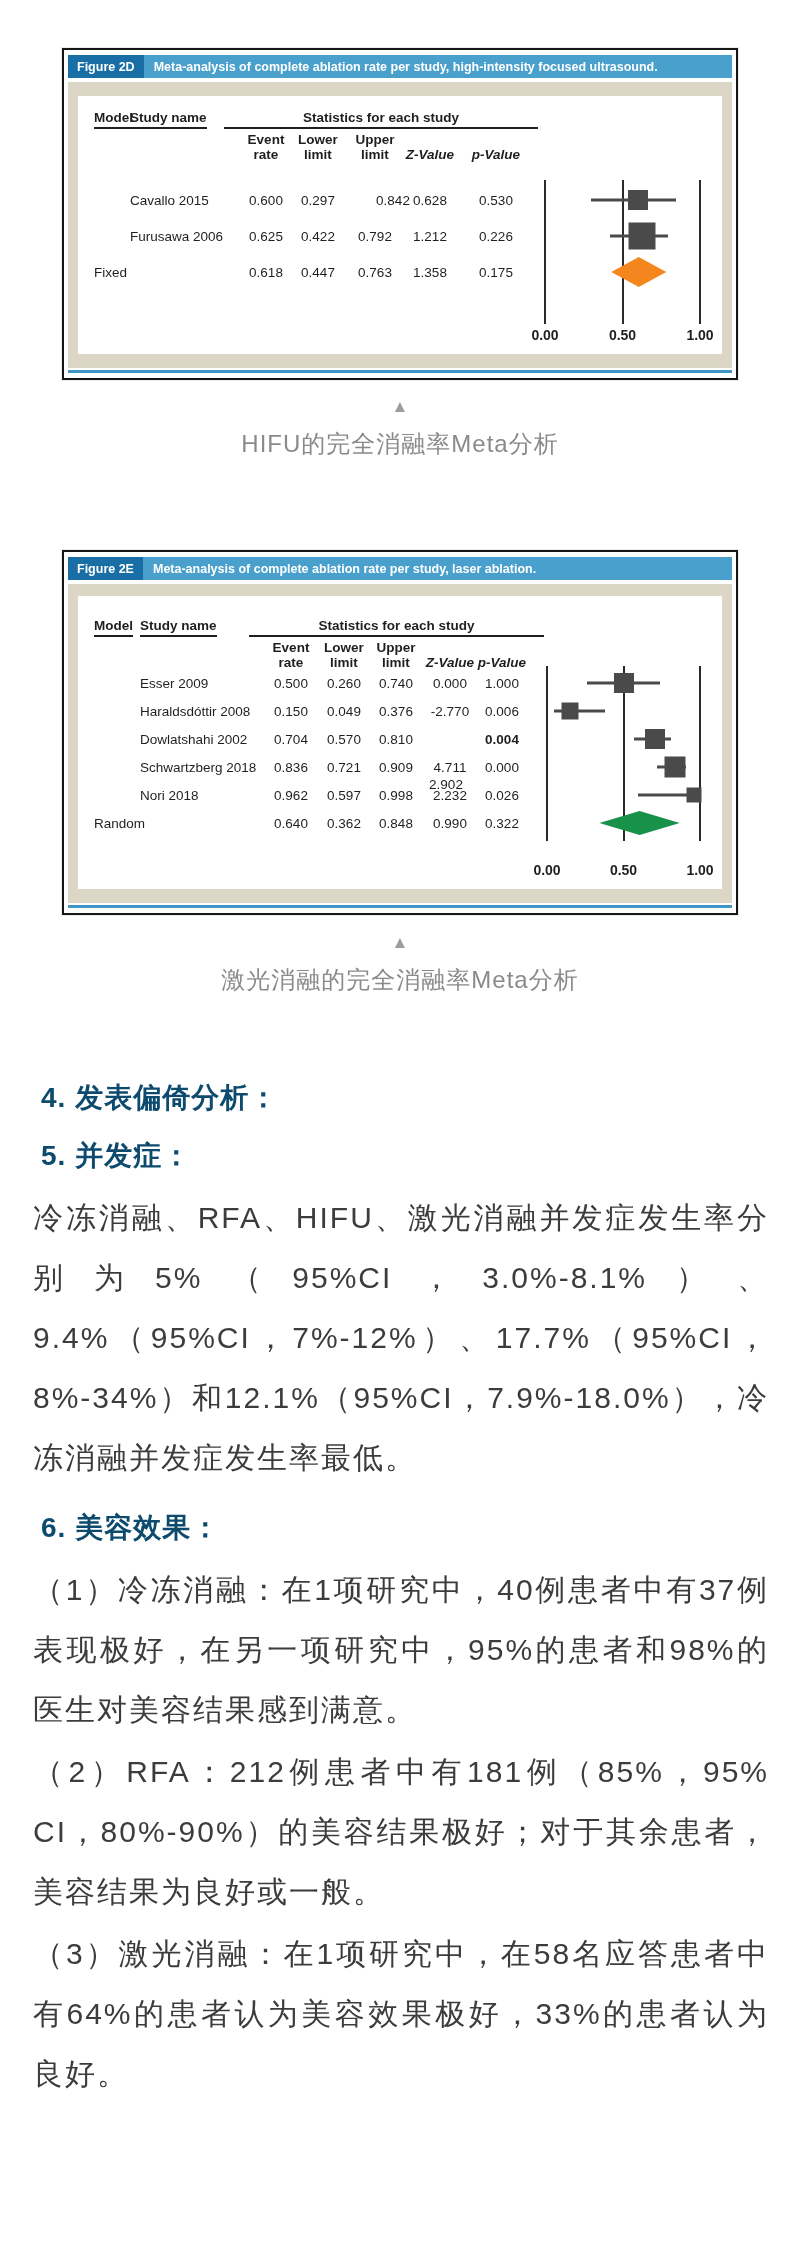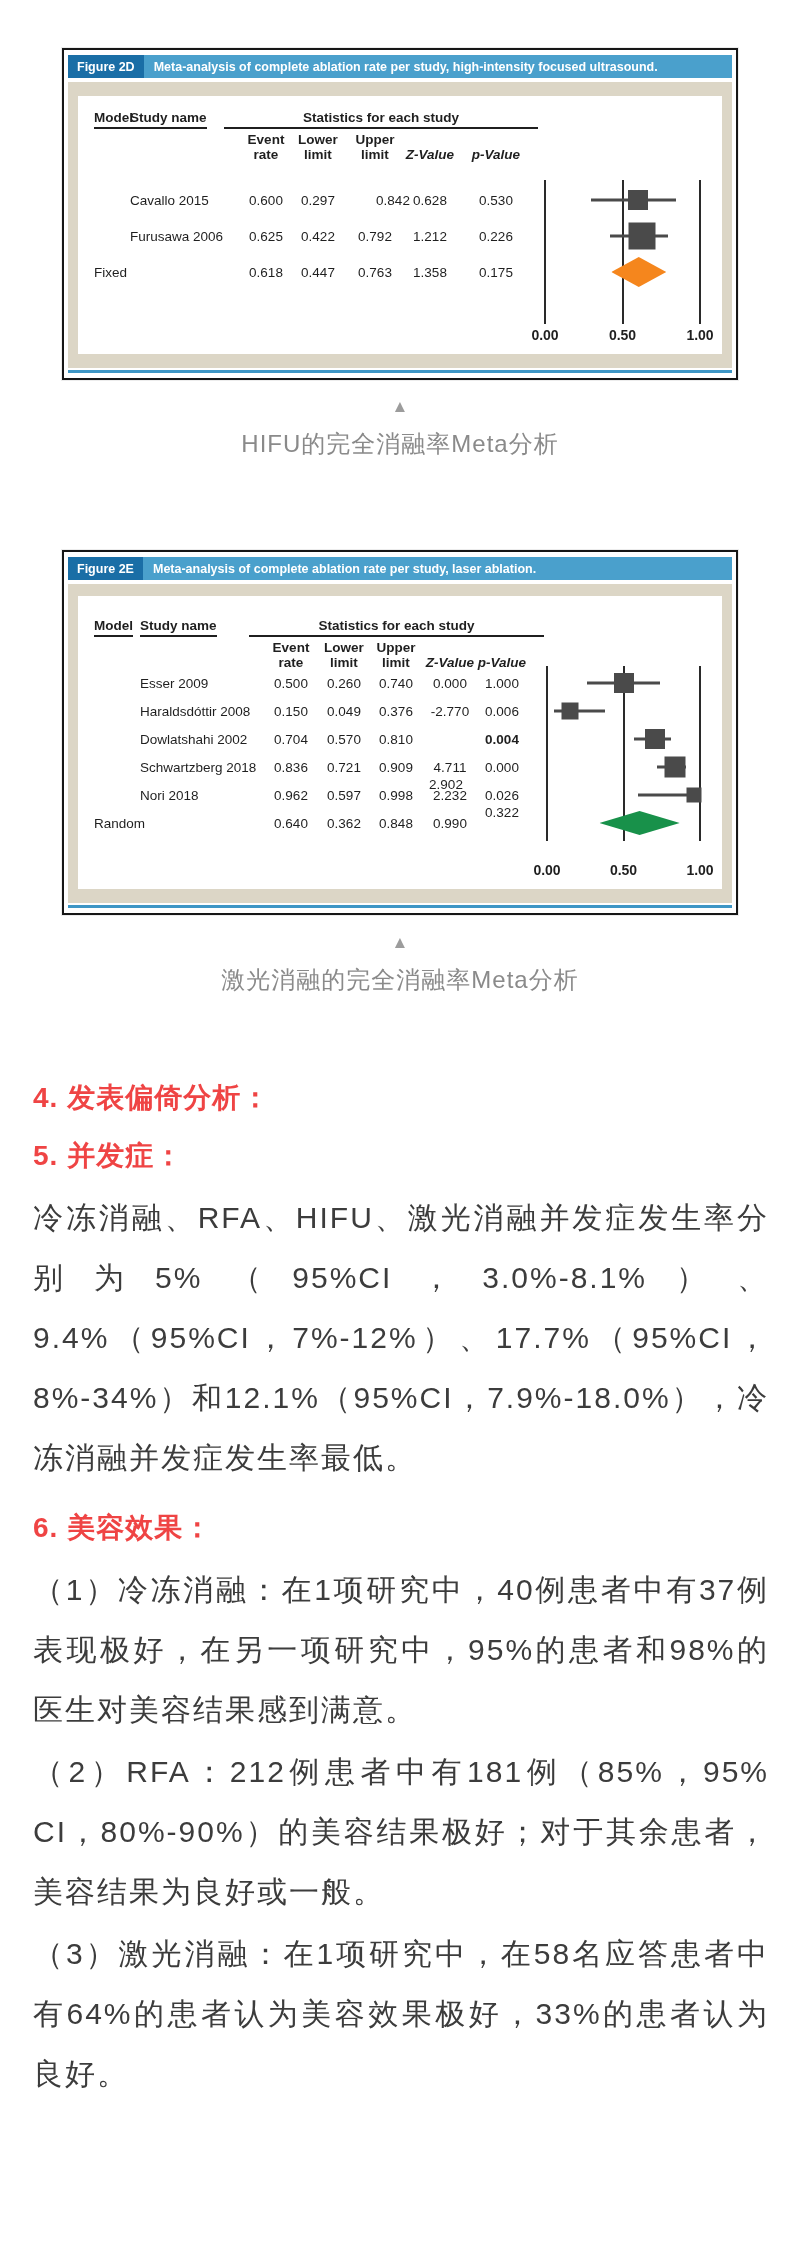--- a/index.html
+++ b/index.html
@@ -37,22 +37,22 @@
   .axis-label{position:absolute;font-weight:bold;font-size:14px;transform:translateX(-50%);white-space:nowrap;}
 
   
   .caption-block{position:absolute;left:0;width:800px;text-align:center;}
   .caption-tri{display:block;color:#9c9c9c;font-size:17px;line-height:17px;}
   .caption-text{display:block;margin-top:13px;color:#8a8a8a;font-size:24px;letter-spacing:1px;}
 
   
   .article{position:absolute;left:33px;top:1080px;width:736px;color:#3C3C3C;
            font-size:30px;line-height:60px;letter-spacing:2px;text-align:justify;}
-  .sec-heading{color:#ef4444;font-weight:bold;font-size:28px;line-height:36px;
-               letter-spacing:1px;margin:22px 0 14px;text-align:left;}
+  .sec-heading{color:#0c4a6e;font-weight:bold;font-size:28px;line-height:36px;
+               letter-spacing:1px;margin:22px 8px 14px;text-align:left;}
   .sec-heading:first-child{margin-top:0;}
   .sec-para{margin:0 0 2px;}
 </style>
 </head>
 <body>
 
 <div class="page">
 
   <section class="figure" style="top:48px;height:332px;">
     <div class="fig-header">
@@ -164,21 +164,21 @@
           <div class="cell num" style="left: 318px; top: 199px;">0.998</div>
           <div class="cell num" style="left: 372px; top: 199px;">2.232</div>
           <div class="cell num" style="left: 424px; top: 199px;">0.026</div>
           <div class="ci" style="left: 560.341px; top: 199px; width: 61.353px;"></div>
           <div class="sq" style="left: 616.186px; top: 199px; width: 15px; height: 15px;"></div>
           <div class="cell txt" style="left: 16px; top: 227px;">Random</div>
           <div class="cell num" style="left: 213px; top: 227px;">0.640</div>
           <div class="cell num" style="left: 266px; top: 227px;">0.362</div>
           <div class="cell num" style="left: 318px; top: 227px;">0.848</div>
           <div class="cell num" style="left: 372px; top: 227px;">0.990</div>
-          <div class="cell num" style="left: 424px; top: 216px;">0.322</div>
+          <div class="cell num" style="left: 424px; top: 227px;">0.322</div>
           <div class="diamond" style="left: 561.565px; top: 227px; width: 80.358px; height: 24px; background: rgb(24, 145, 74);"></div>
           <div class="axis-label" style="left: 469px; top: 266px;">0.00</div>
           <div class="axis-label" style="left: 545.5px; top: 266px;">0.50</div>
           <div class="axis-label" style="left: 622px; top: 266px;">1.00</div>
         </div>
     </div>
     <div class="fig-blueline"></div>
   </section>
 
   <div class="caption-block" style="top:934px;">

